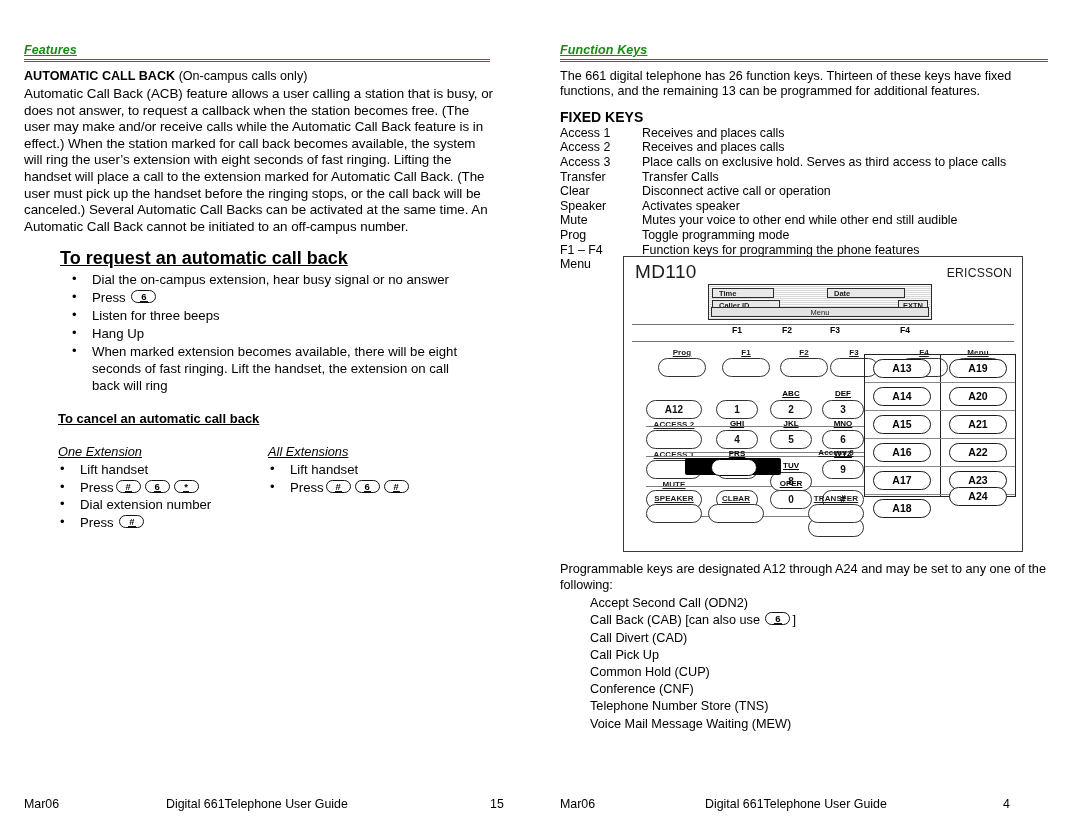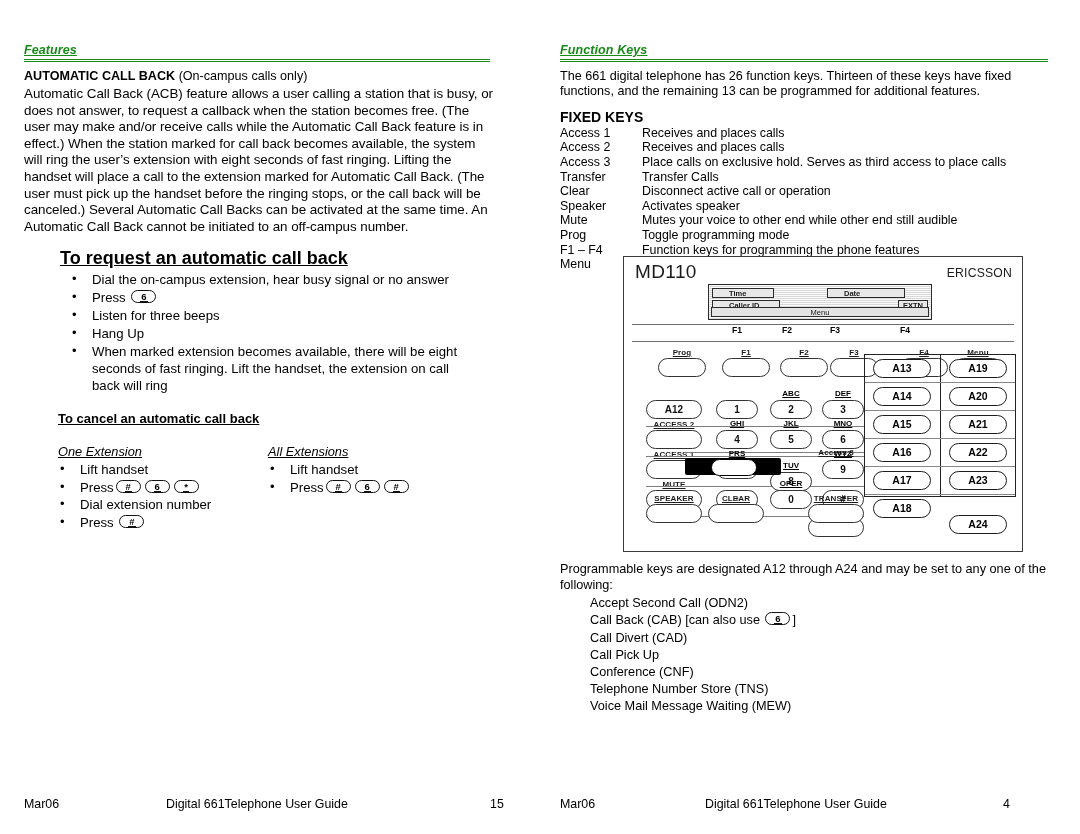--- a/index.html
+++ b/index.html
@@ -136,21 +136,21 @@
     border:1.3px solid #2b2b2b;
     background:
       repeating-linear-gradient(0deg,#d9d9d9 0 1px,#fbfbfb 1px 2px),
       repeating-linear-gradient(90deg,#d9d9d9 0 1px,#fbfbfb 1px 2px);
     background-color:#f2f2f2;
   }
   .lcd-f {
     position:absolute; height:10px; line-height:9px;
     border:1px solid #2b2b2b; background:#e8e8e8;
     font-size:7.5px; font-weight:bold; color:#1b1b1b;
-    padding-left:16px; overflow:hidden;
+    padding-left:6px; overflow:hidden;
   }
   .lf-time   { left:3px;  top:3px;  width:62px; }
   .lf-date   { left:118px;top:3px;  width:78px; }
   .lf-caller { left:3px;  top:15px; width:68px; }
   .lf-extn   { right:3px; top:15px; width:30px; text-align:center; padding-left:0; }
   .lcd-menu {
     position:absolute; left:2px; right:2px; bottom:2px; height:10px; line-height:9px;
     border:1px solid #2b2b2b; background:#e3e3e3;
     font-size:7.5px; text-align:center; color:#1b1b1b;
   }
@@ -484,34 +484,35 @@
           <div class="akey" style="left:8px;  top:60px;">A15</div>
           <div class="akey" style="left:8px;  top:88px;">A16</div>
           <div class="akey" style="left:8px;  top:116px;">A17</div>
           <div class="akey" style="left:8px;  top:144px;">A18</div>
 
           <div class="akey" style="left:84px; top:4px;">A19</div>
           <div class="akey" style="left:84px; top:32px;">A20</div>
           <div class="akey" style="left:84px; top:60px;">A21</div>
           <div class="akey" style="left:84px; top:88px;">A22</div>
           <div class="akey" style="left:84px; top:116px;">A23</div>
-          <div class="akey" style="left:84px; top:160px;">A24</div>
+          <div class="akey" style="left:84px; top:132px;">A24</div>
         </div>
       </div>
     </div>
 
     
     <div style="position:absolute; left:0; top:522px; width:488px;">
       <p class="prog-intro">Programmable keys are designated A12 through A24 and may be set to any one of the following:</p>
       <ul class="plist">
         <li><span>Accept Second Call (ODN2)</span></li>
         <li><span>Call Back (CAB) [can also use</span>
           <span class="kcap"><i>6</i></span><span>]</span></li>
         <li><span>Call Divert (CAD)</span></li>
         <li><span>Call Pick Up</span></li>
+        <li><span>Common Hold (CUP)</span></li>
         <li><span>Conference (CNF)</span></li>
         <li><span>Telephone Number Store (TNS)</span></li>
         <li><span>Voice Mail Message Waiting (MEW)</span></li>
       </ul>
     </div>
   </div>
 
   <div class="footer">
     <div class="f-item f1">Mar06</div>
     <div class="f-item f2">Digital 661Telephone User Guide</div>

